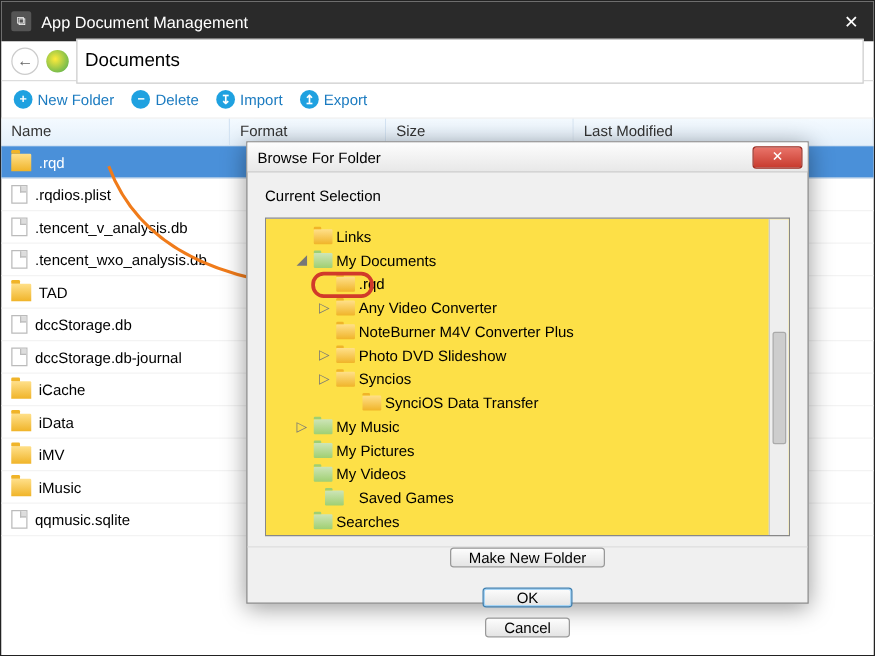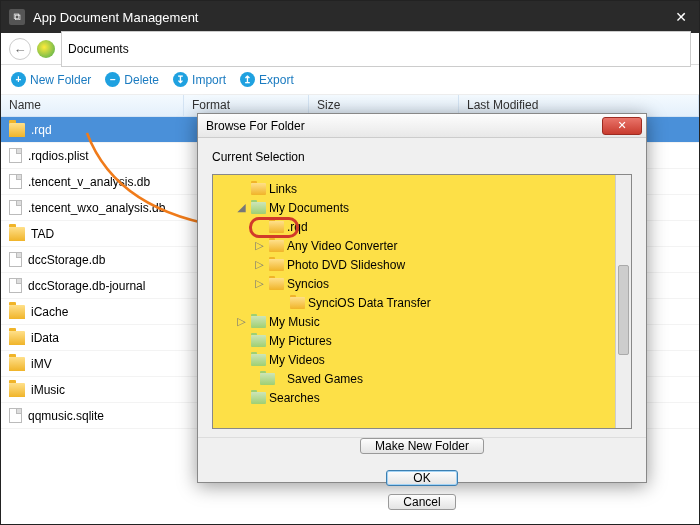--- a/index.html
+++ b/index.html
@@ -8,21 +8,21 @@
   
   .titlebar { height: 32px; background: #2a2a2a; color: #fff; display: flex; align-items: center; padding: 0 8px; font-size: 13px; }
   .titlebar .app-icon { width: 16px; height: 16px; background: #555; border-radius: 2px; margin-right: 8px; display:flex; align-items:center; justify-content:center; font-size:10px;}
   .titlebar .title { flex: 1; }
   .titlebar .close { width: 20px; text-align: center; cursor: pointer; font-size: 14px;}
 
   
   .pathbar { height: 32px; border-bottom: 1px solid #ddd; display: flex; align-items: center; padding: 0 8px; gap: 6px; }
   .back-btn { width: 22px; height: 22px; border: 1px solid #ccc; border-radius: 50%; display: flex; align-items:center; justify-content:center; color:#666; cursor:pointer; font-size:13px;}
   .dev-icon { width: 18px; height: 18px; border-radius: 50%; background: radial-gradient(circle at 40% 40%, #ffeb3b, #8bc34a 60%, #4caf50); }
-  .pathfield { flex: 1; height: 36px; border: 1px solid #ccc; padding: 0 6px; font-size: 12px; background:#fff; }
+  .pathfield { flex: 1; height: 36px; border: 1px solid #ccc; padding: 0 6px; font-size: 15px; background:#fff; }
 
   
   .toolbar { height: 30px; display: flex; align-items: center; gap: 14px; padding: 0 10px; border-bottom: 1px solid #eee; font-size: 12px; color: #1b7bc0; }
   .tb-item { display: flex; align-items: center; gap: 4px; cursor: pointer; }
   .tb-icon { width: 15px; height: 15px; border-radius: 50%; background: #1fa1e0; color:#fff; display:flex; align-items:center; justify-content:center; font-size:10px; font-weight:bold;}
 
   
   .colhead { height: 22px; display: flex; font-size: 12px; color: #333; border-bottom: 1px solid #d4e4f4; }
   .colhead div { padding: 3px 8px; border-right: 1px solid #d4e4f4; background: linear-gradient(#f4faff,#e4f0fb); }
   .c-name { width: 183px; } .c-format { width: 125px; } .c-size { width: 150px; } .c-mod { flex:1; border-right:none;}
@@ -185,20 +185,25 @@
           <span class="tw"></span>
           <span class="ticon"></span>
           <span>.rqd</span>
         </div>
         <div class="trow" style="padding-left: 40px;">
           <span class="tw">▷</span>
           <span class="ticon"></span>
           <span>Any Video Converter</span>
         </div>
         <div class="trow" style="padding-left: 40px;">
+          <span class="tw"></span>
+          <span class="ticon"></span>
+          <span>NoteBurner M4V Converter Plus</span>
+        </div>
+        <div class="trow" style="padding-left: 40px;">
           <span class="tw">▷</span>
           <span class="ticon"></span>
           <span>Photo DVD Slideshow</span>
         </div>
         <div class="trow" style="padding-left: 40px;">
           <span class="tw">▷</span>
           <span class="ticon"></span>
           <span>Syncios</span>
         </div>
         <div class="trow" style="padding-left: 61px;">

